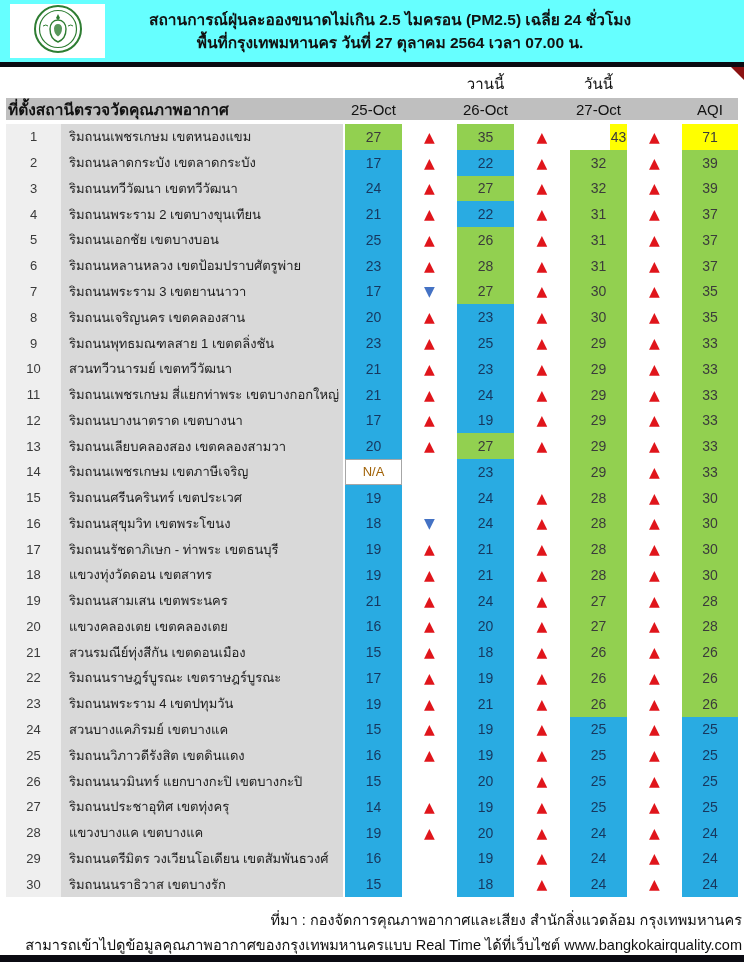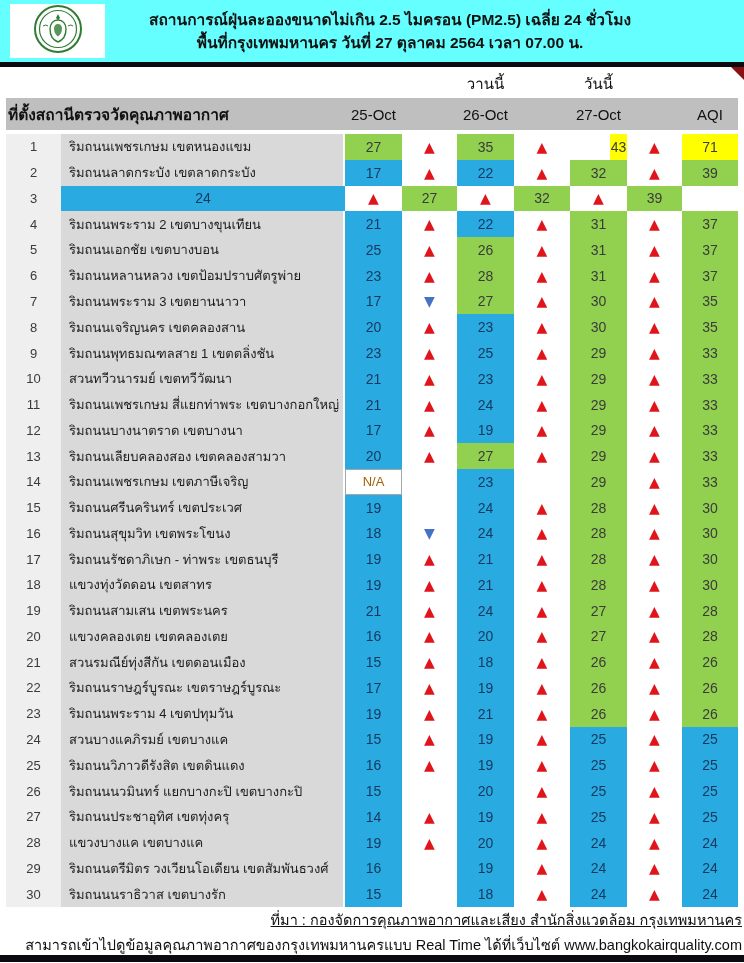--- a/index.html
+++ b/index.html
@@ -51,21 +51,21 @@
   }
   .trow{
     display:grid;
     grid-template-columns:55px 284px 57px 55px 57px 56px 57px 55px 56px;
   }
   .pre-header{height:31px;}
   .pre-header .cell{
     display:flex;align-items:flex-end;justify-content:center;
     font-size:15px;color:#111;padding-bottom:2px;
   }
-  .col-header{height:32px;background:#BFBFBF;margin-top:0px;}
+  .col-header{height:22px;background:#BFBFBF;margin-top:0px;}
   .col-header .cell{
     display:flex;align-items:center;justify-content:center;
     font-size:15px;color:#111;
   }
   .col-header .station-h{
     grid-column:1 / span 2;
     justify-content:flex-start;
     font-weight:bold;font-size:15.5px;
     padding-left:2px;
   }
@@ -94,21 +94,21 @@
   }
   .cell.arrow{
     background:#ffffff;
     font-size:14px;
     font-family:"DejaVu Sans",sans-serif;
     line-height:1;
   }
   
   .footer-source{
     position:absolute;top:908px;right:2px;width:740px;
-    text-align:right;font-size:14.5px;color:#111;text-decoration:underline;
+    text-align:right;font-size:14.5px;color:#111;
   }
   .footer-realtime{
     position:absolute;top:933px;right:2px;width:740px;
     text-align:right;font-size:14.5px;color:#111;
   }
   .bottom-bar{
     position:absolute;top:955px;left:0;width:744px;height:7px;background:#0b0b12;
   }
 </style>
 </head>
@@ -181,20 +181,21 @@
           <div class="cell val" style="background: rgb(41, 171, 226); color: rgb(23, 55, 94);">17</div>
           <div class="cell arrow" style="color: rgb(224, 21, 27);">▲</div>
           <div class="cell val" style="background: rgb(41, 171, 226); color: rgb(23, 55, 94);">22</div>
           <div class="cell arrow" style="color: rgb(224, 21, 27);">▲</div>
           <div class="cell val" style="background: rgb(146, 208, 80); color: rgb(59, 59, 59);">32</div>
           <div class="cell arrow" style="color: rgb(224, 21, 27);">▲</div>
           <div class="cell val" style="background: rgb(146, 208, 80); color: rgb(59, 59, 59);">39</div>
         </div>
         <div class="trow">
           <div class="cell num" style="background: rgb(239, 239, 239);">3</div>
+          <div class="cell name" style="background: rgb(217, 217, 217);">ริมถนนทวีวัฒนา เขตทวีวัฒนา</div>
           <div class="cell val" style="background: rgb(41, 171, 226); color: rgb(23, 55, 94);">24</div>
           <div class="cell arrow" style="color: rgb(224, 21, 27);">▲</div>
           <div class="cell val" style="background: rgb(146, 208, 80); color: rgb(59, 59, 59);">27</div>
           <div class="cell arrow" style="color: rgb(224, 21, 27);">▲</div>
           <div class="cell val" style="background: rgb(146, 208, 80); color: rgb(59, 59, 59);">32</div>
           <div class="cell arrow" style="color: rgb(224, 21, 27);">▲</div>
           <div class="cell val" style="background: rgb(146, 208, 80); color: rgb(59, 59, 59);">39</div>
         </div>
         <div class="trow">
           <div class="cell num" style="background: rgb(239, 239, 239);">4</div>

